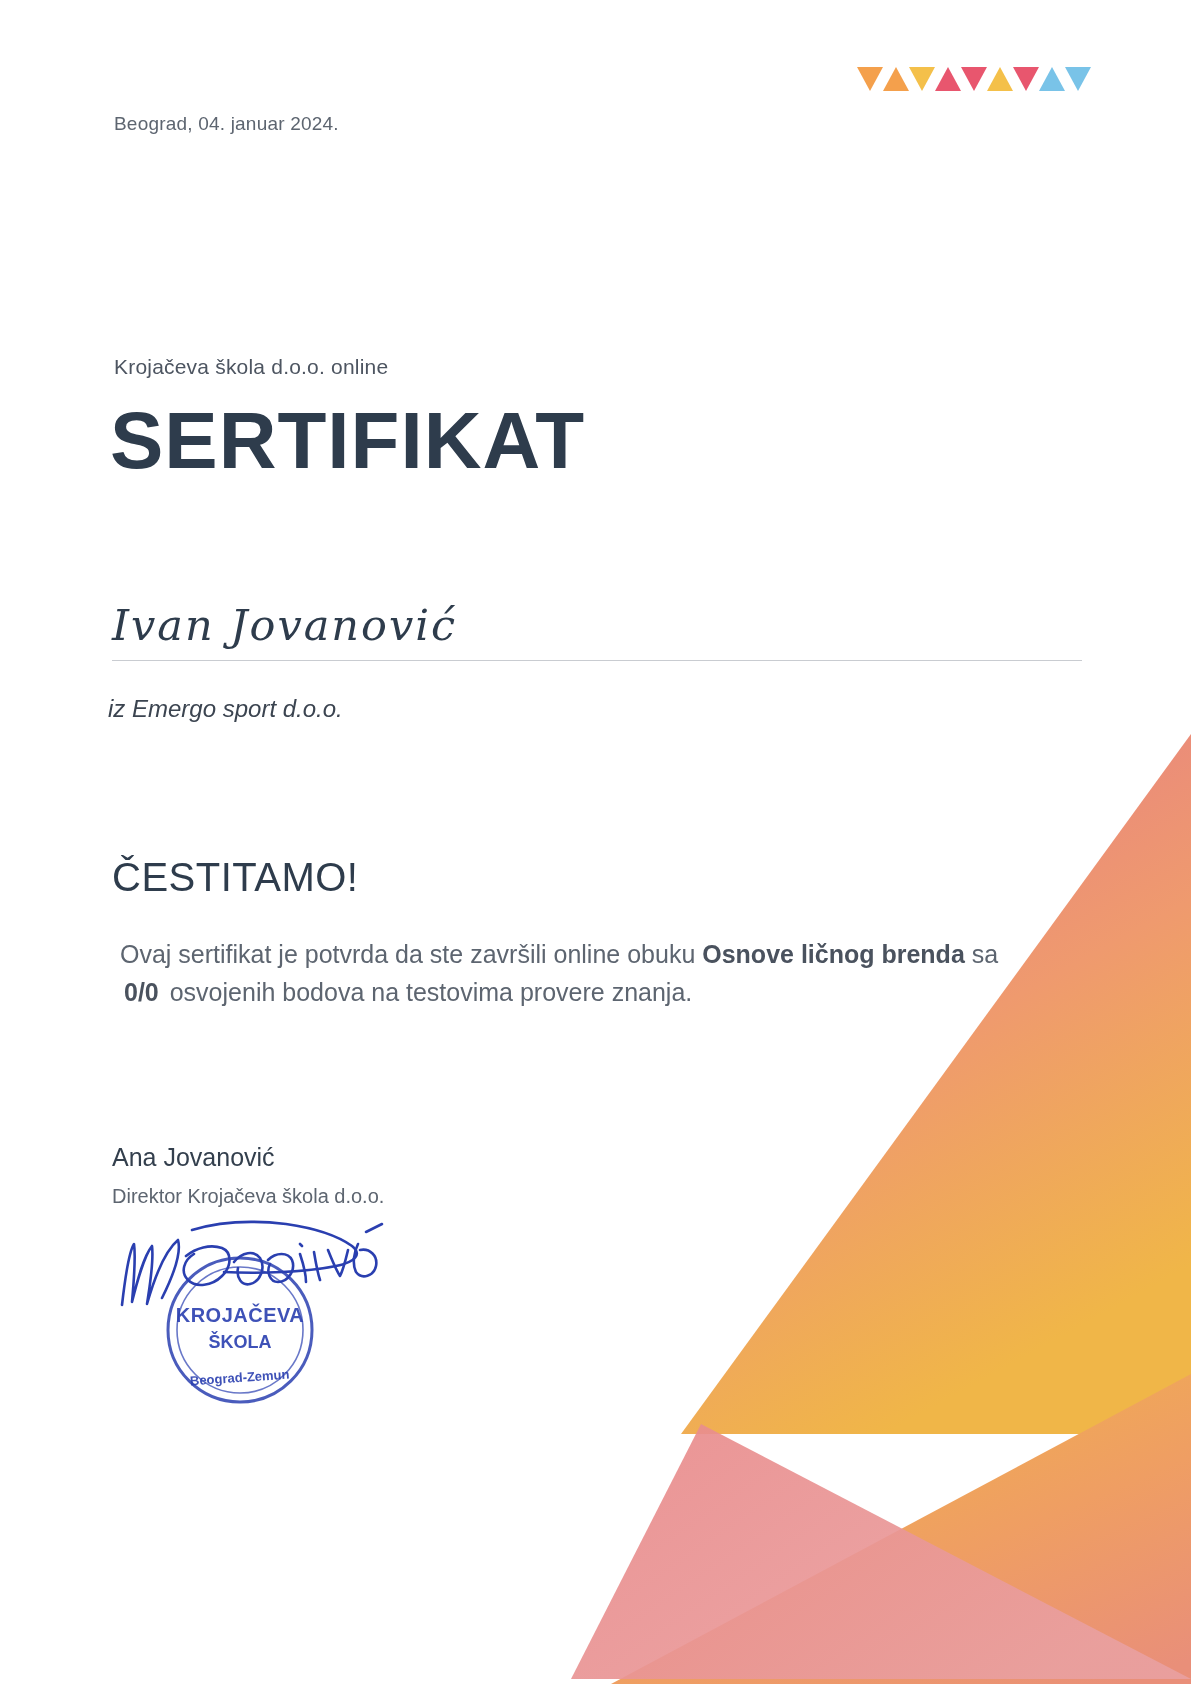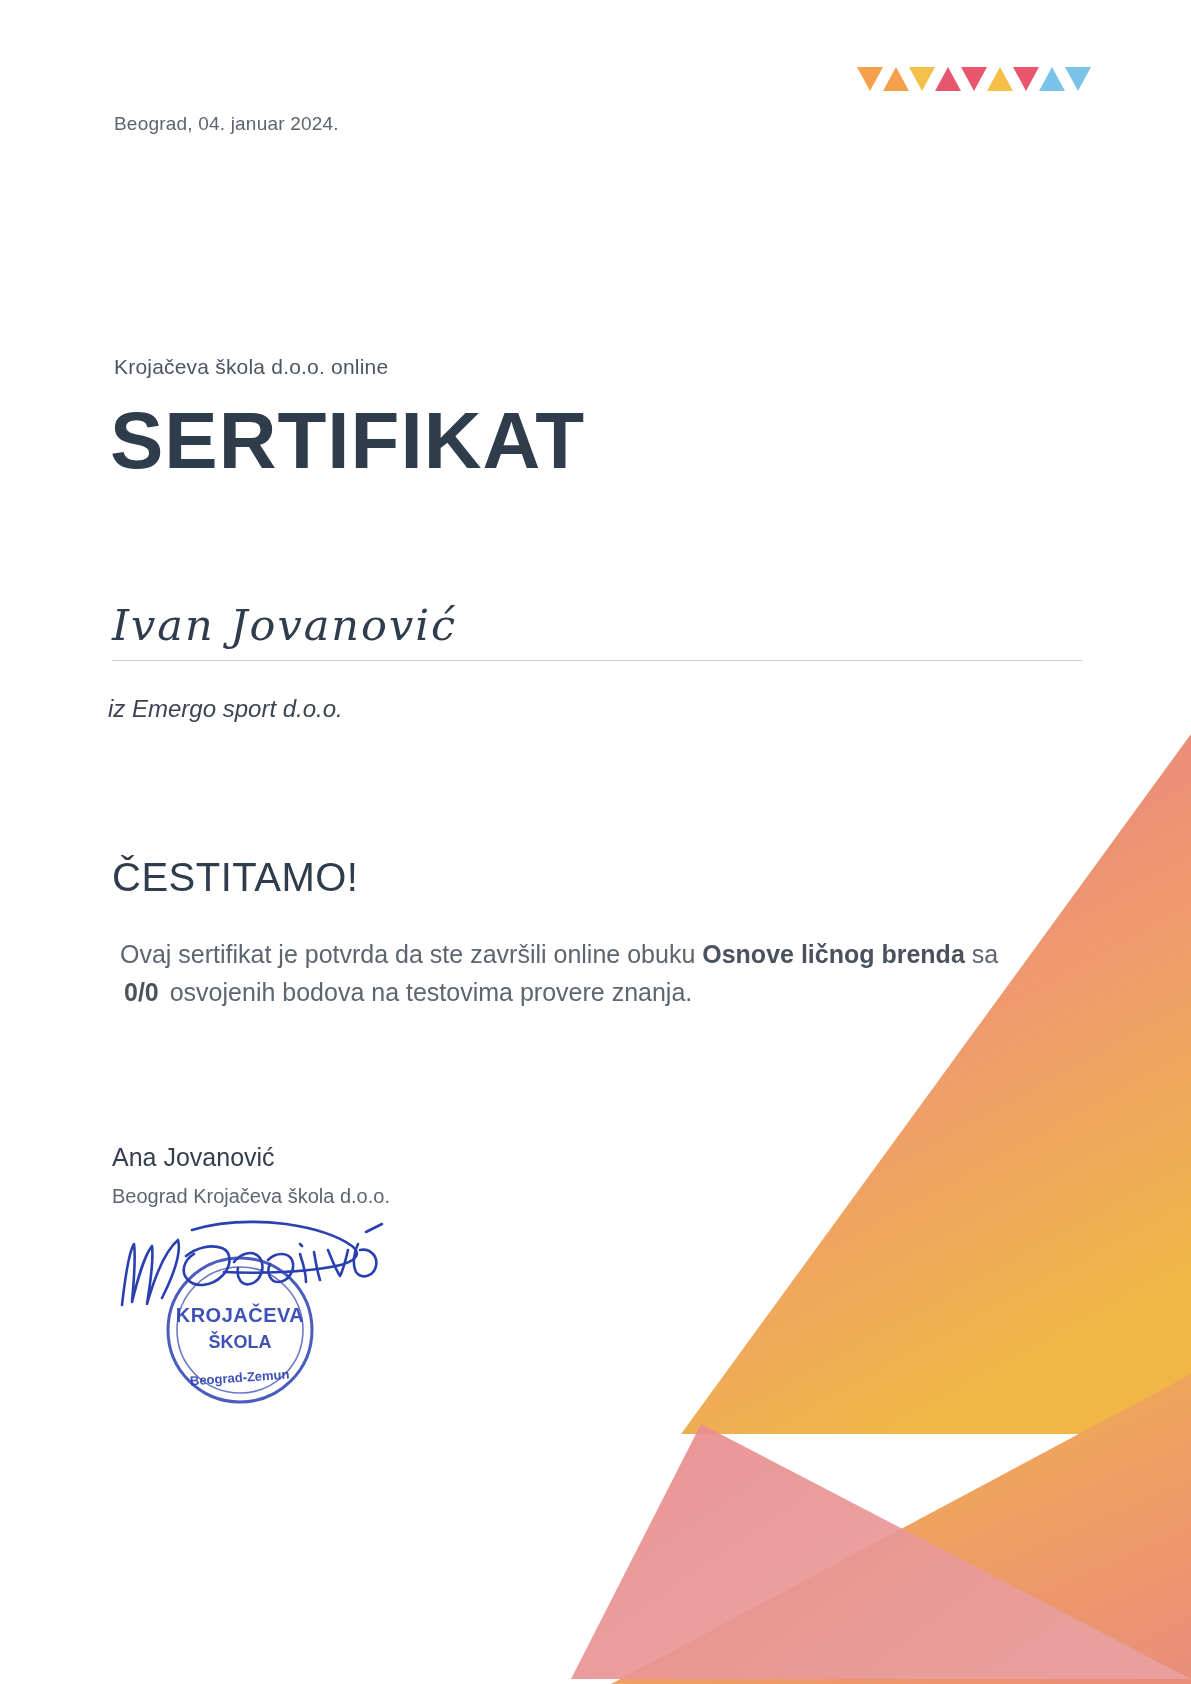--- a/index.html
+++ b/index.html
@@ -226,21 +226,21 @@
     <div class="recipient-rule"></div>
   </div>
   <div class="company">iz Emergo sport d.o.o.</div>
 
   <div class="congrats">ČESTITAMO!</div>
   <div class="body-text">
     <span>Ovaj sertifikat je potvrda da ste završili online obuku </span><b>Osnove ličnog brenda</b><span> sa </span><span class="score">0/0</span><span> osvojenih bodova na testovima provere znanja.</span>
   </div>
 
   <div class="sig-name">Ana Jovanović</div>
-  <div class="sig-role">Beograd Krojačeva škola d.o.o.</div>
+  <div class="sig-role">Direktor Krojačeva škola d.o.o.</div>
 
   <svg class="sig-graphic" viewBox="0 0 330 210">
 
     <g fill="none" stroke="#2a3fb0" stroke-width="2.6" stroke-linecap="round" stroke-linejoin="round">
       <path d="M22,95 C26,60 30,40 34,34 C36,48 34,70 32,92 C38,68 44,46 52,36 C54,52 50,74 47,94 C55,66 66,40 78,30 C82,44 72,68 62,88"></path>
       <path d="M92,20 C118,12 152,10 186,14 C214,18 238,26 252,36 C262,44 256,52 236,56 C206,62 160,64 124,62"></path>
       <path d="M86,46 C96,38 110,34 122,38 C132,42 132,56 122,66 C112,76 96,78 88,70 C80,62 84,50 94,44"></path>
       <path d="M134,52 C142,42 154,40 160,48 C166,58 160,72 150,74 C142,76 136,68 138,58"></path>
       <path d="M168,50 C176,42 188,42 192,50 C196,60 188,72 178,72 C170,72 166,62 170,54"></path>
       <path d="M200,44 C204,56 206,66 206,72 M200,34 L202,36"></path>

